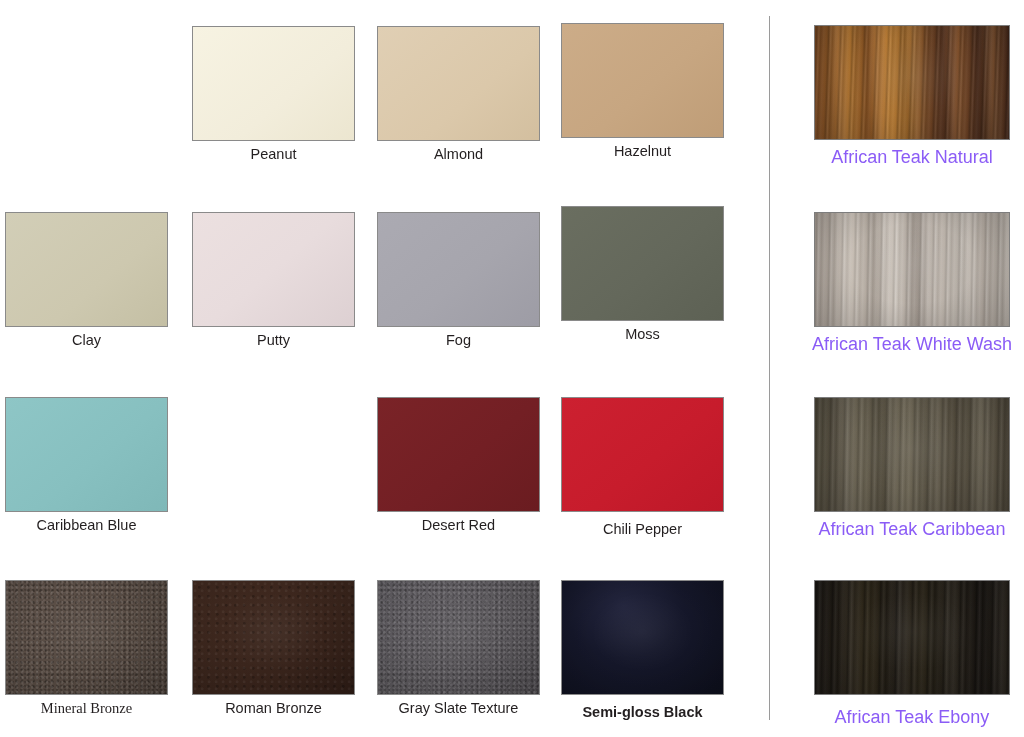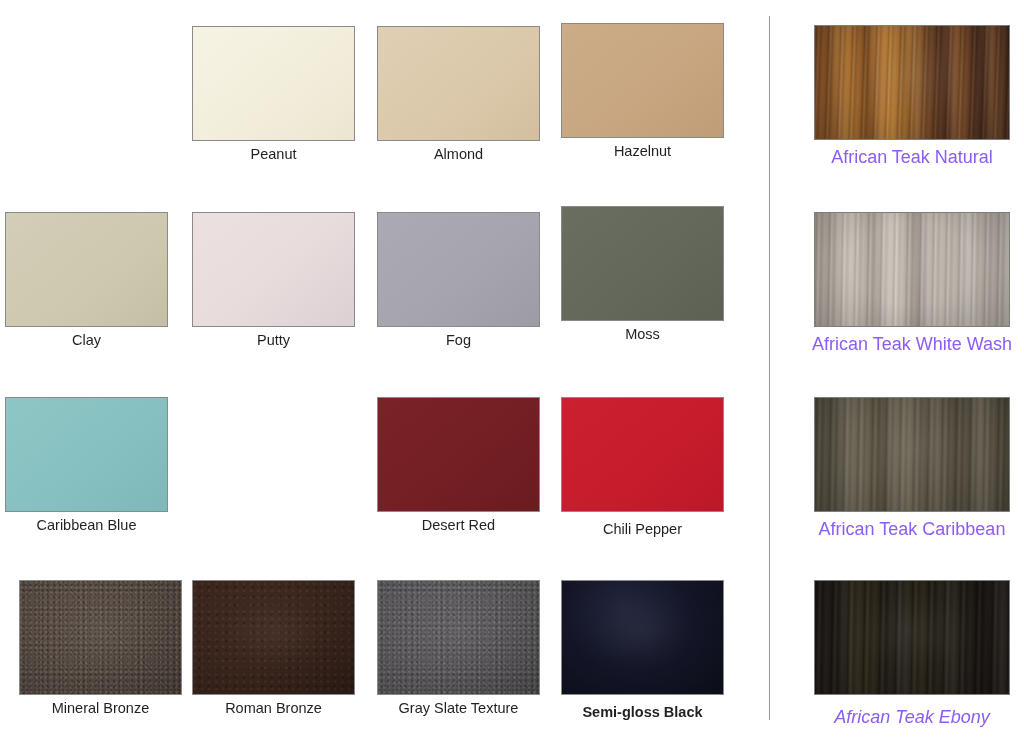--- a/index.html
+++ b/index.html
@@ -388,21 +388,21 @@
       <span class="chip-label">Desert Red</span>
     </div>
 
     <div class="swatch-cell" style="left:561px; top:397px;">
       <div class="chip">
         <div class="chip-inner f-chili-pepper"></div>
       </div>
       <span class="chip-label" style="margin-top:9px;">Chili Pepper</span>
     </div>
 
-    <div class="swatch-cell" style="left:19px;  top:580px;">
+    <div class="swatch-cell" style="left:5px;  top:580px;font-family:Liberation Serif, serif;">
       <div class="chip vignette">
         <div class="chip-inner f-mineral-bronze"></div>
       </div>
       <span class="chip-label">Mineral Bronze</span>
     </div>
 
     <div class="swatch-cell" style="left:377px; top:580px;">
       <div class="chip vignette">
         <div class="chip-inner f-gray-slate"></div>
       </div>
@@ -447,18 +447,18 @@
       <div class="wood-chip vignette">
         <div class="wood-inner w-teak-driftwood"></div>
       </div>
       <span class="wood-label">African Teak Caribbean</span>
     </div>
 
     <div class="wood-cell" style="top:580px;">
       <div class="wood-chip vignette">
         <div class="wood-inner w-teak-ebony"></div>
       </div>
-      <span class="wood-label" style="margin-top:12px;font-style:italic;">African Teak Ebony</span>
+      <span class="wood-label" style="margin-top:12px;">African Teak Ebony</span>
     </div>
 
   </div>
 
 </div>
 
 </body></html>

